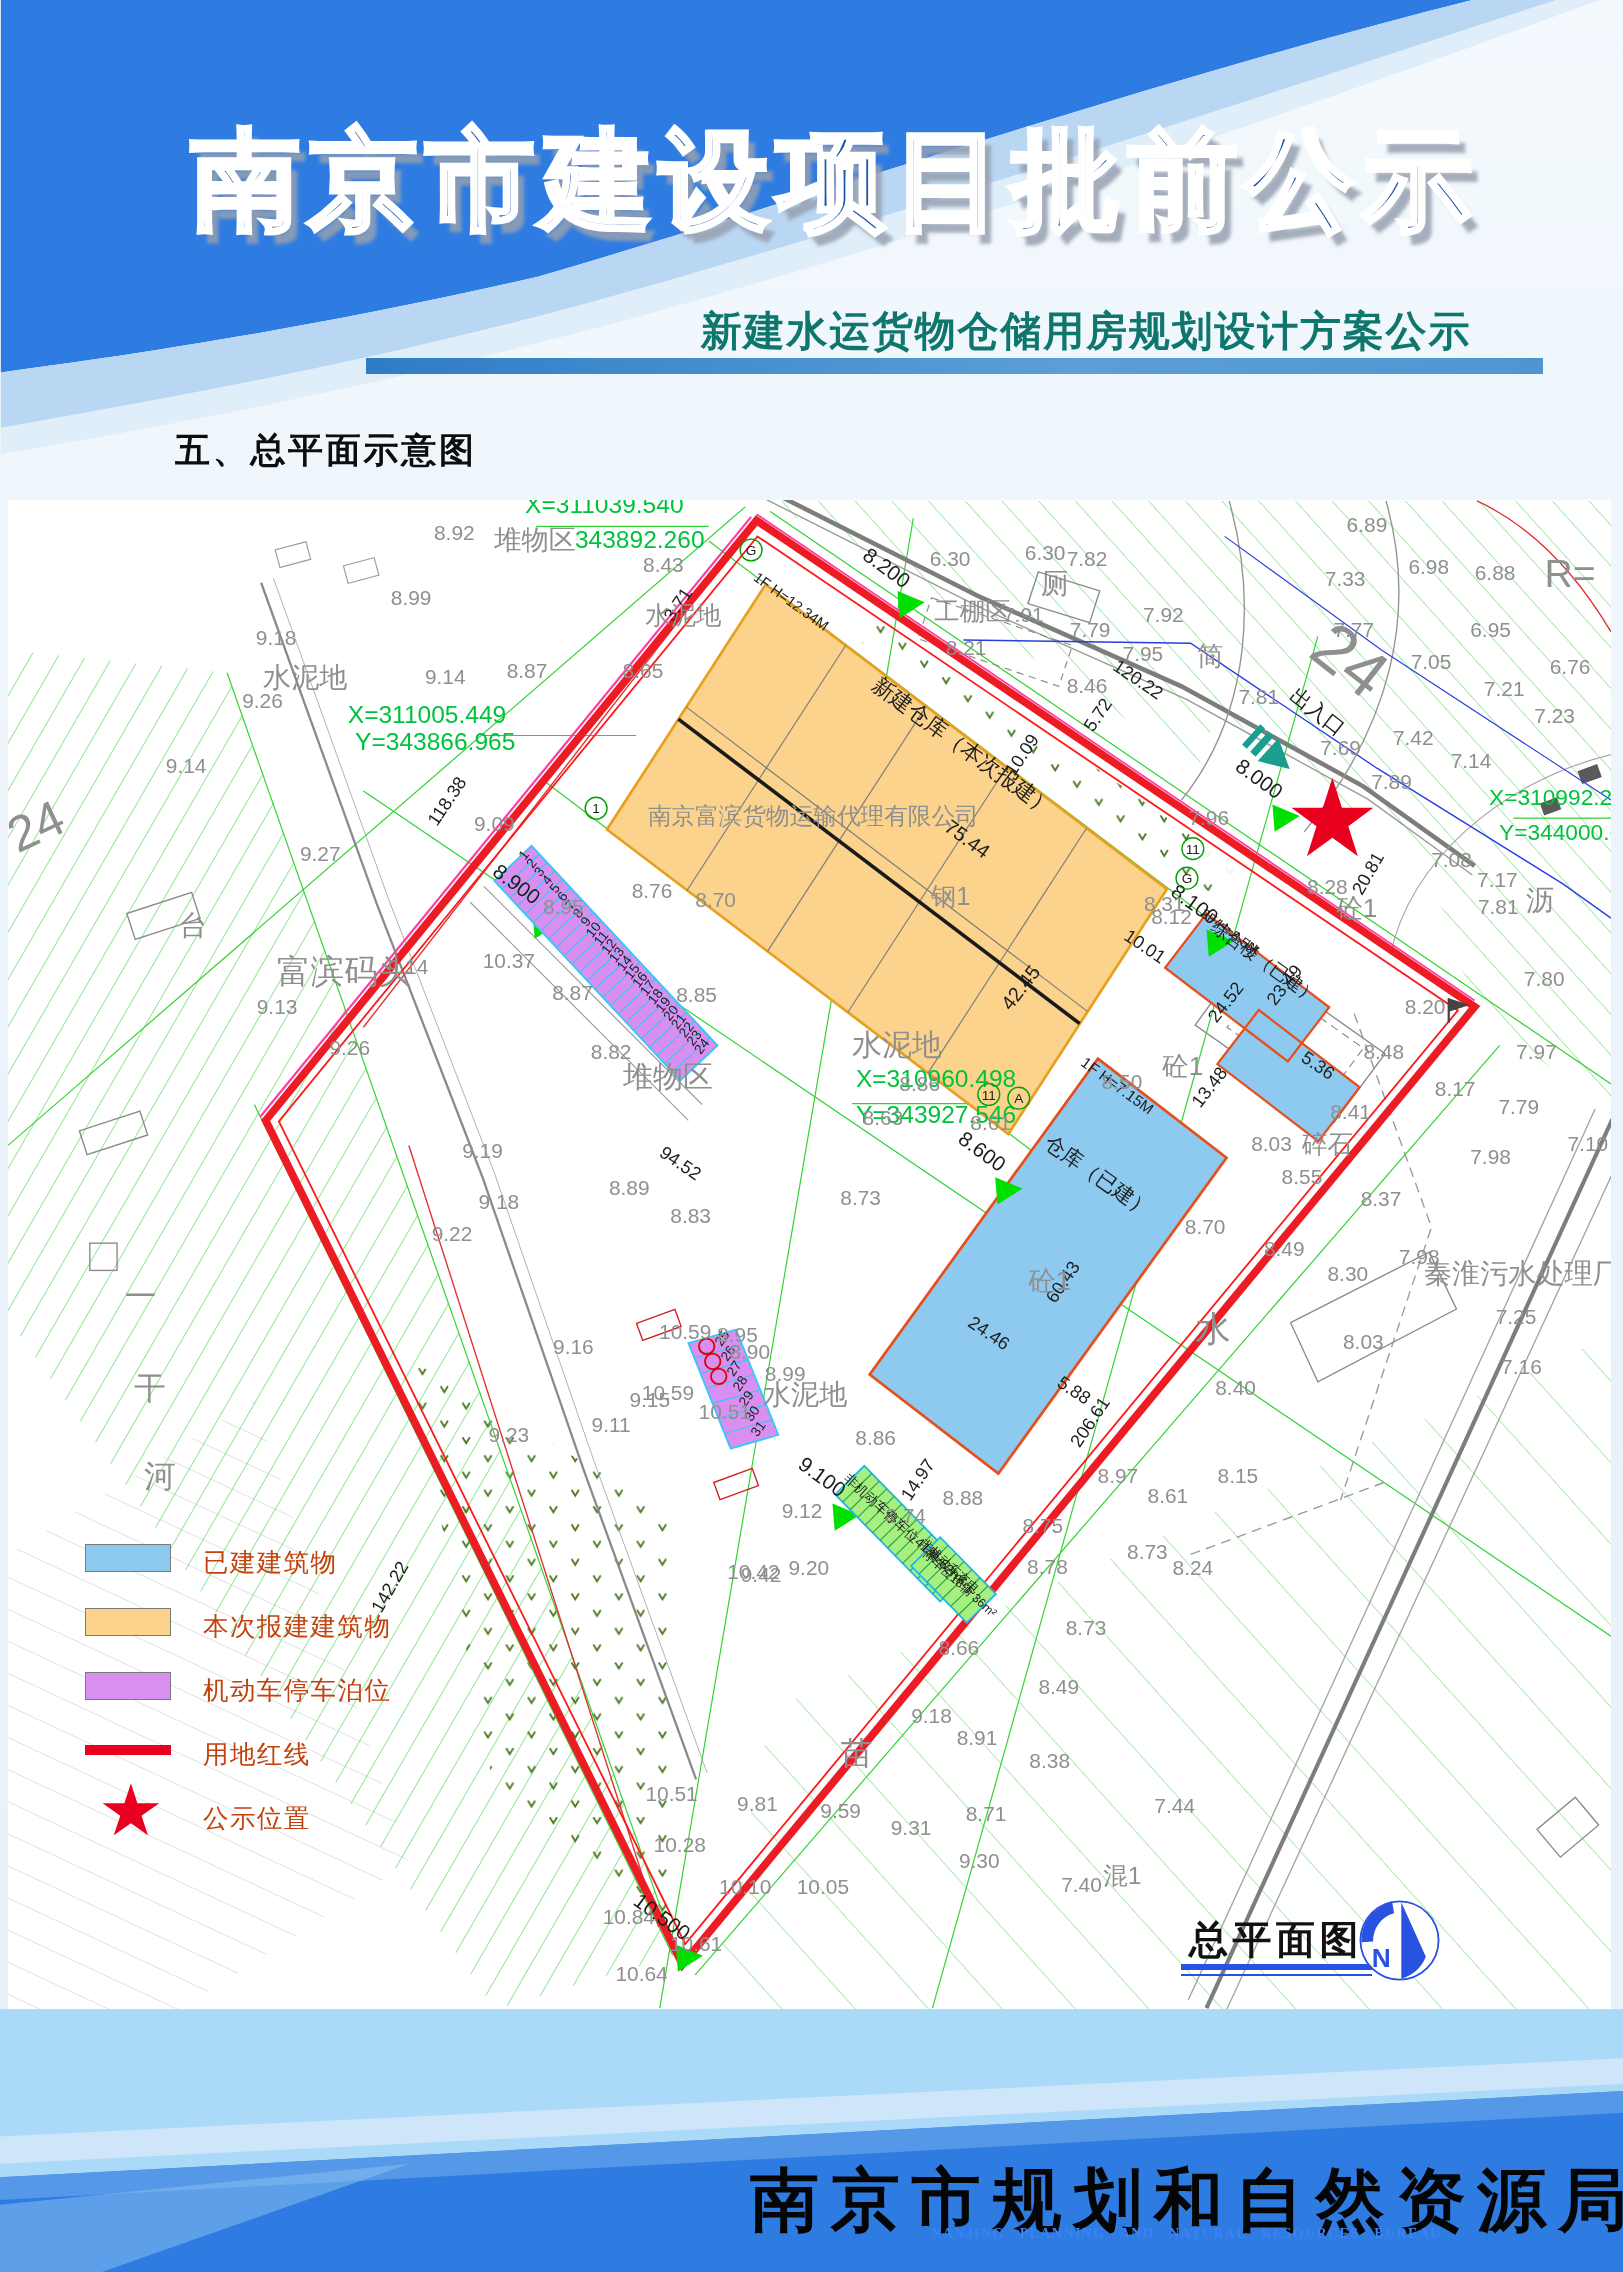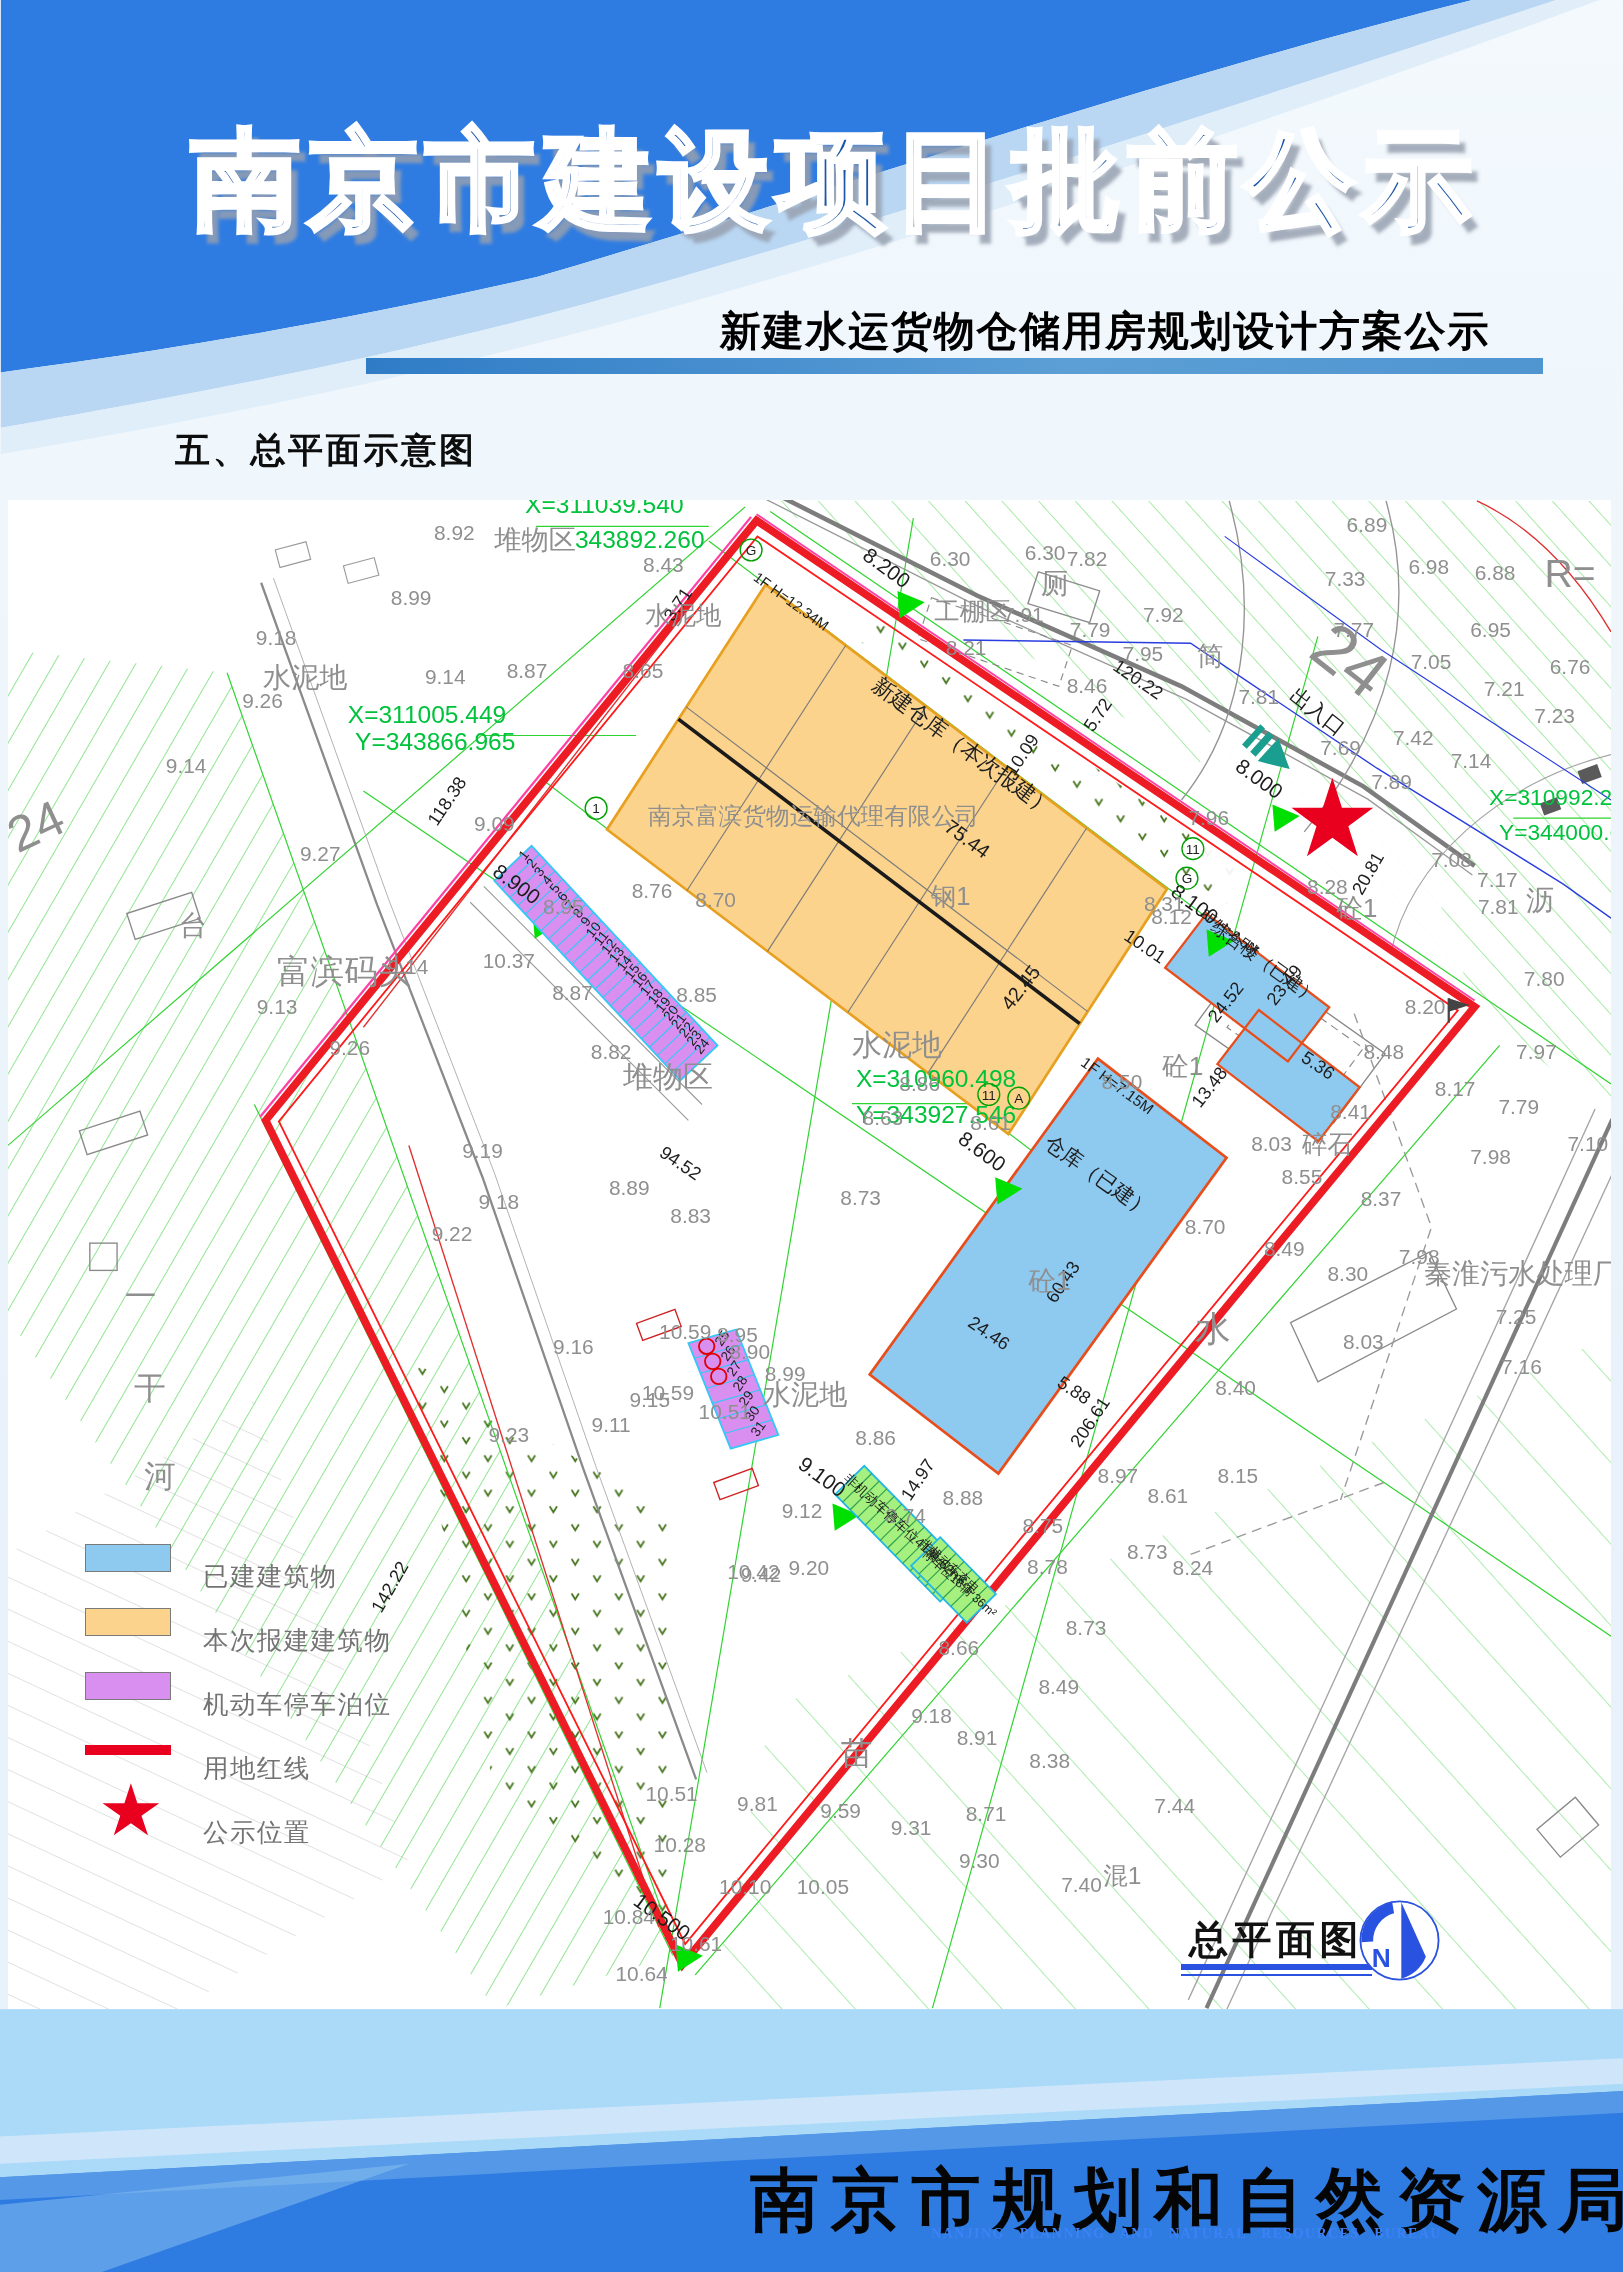--- a/index.html
+++ b/index.html
@@ -12,42 +12,42 @@
   
   #banner-svg{left:0;top:0;}
   #page-title{
     left:191px;top:126px;width:1254px;text-align:center;
     font-size:109px;font-weight:bold;letter-spacing:8.2px;line-height:1;
     color:#1a55a8;-webkit-text-stroke:4.1px #ffffff;
     text-shadow:8.2px 11px 3.6px rgba(150,160,175,.85);
     white-space:nowrap;
   }
   #page-subtitle{
-    left:673px;top:304px;width:864px;text-align:center;
-    font-size:41px;font-weight:bold;color:#000000;letter-spacing:1.8px;white-space:nowrap;
+    left:654px;top:304px;width:864px;text-align:center;
+    font-size:41px;font-weight:bold;color:#0f766e;letter-spacing:1.8px;white-space:nowrap;
   }
   #subtitle-bar{
     left:366px;top:358px;width:1177px;height:16.4px;
     background:linear-gradient(90deg,#2f7cc6,#5c9fd6 60%,#4f95d0);
   }
   #section-title{
     left:175px;top:427px;font-size:35px;font-weight:bold;color:#0d0d0d;letter-spacing:2.7px;
   }
   
   #map-bg{left:8.2px;top:500px;width:1603px;height:1509px;background:#ffffff;}
   #map-svg{left:8.2px;top:500px;}
   #map-svg text{font-family:"Liberation Sans","DejaVu Sans",sans-serif;}
   
   #legend{left:85px;top:1540px;width:409px;}
   .lg-row{position:relative;height:64px;}
   .lg-swatch{position:absolute;left:0;top:3.6px;width:86px;height:28px;border:1.4px solid #7a7a7a;box-sizing:border-box;}
   .lg-line{position:absolute;left:0;top:12.7px;width:86px;height:10px;}
   .lg-star{position:absolute;left:16.4px;top:-12.7px;width:59px;height:57px;
     clip-path:polygon(50% 0%,61% 35%,98% 35%,68% 57%,79% 91%,50% 70%,21% 91%,32% 57%,2% 35%,39% 35%);}
-  .lg-label{position:absolute;left:118px;top:19px;font-size:25.5px;color:#737373;letter-spacing:1.4px;}
+  .lg-label{position:absolute;left:118px;top:5px;font-size:25.5px;color:#c2410c;letter-spacing:1.4px;}
   
   #plan-caption{left:1189px;top:1913px;font-size:39px;font-weight:bold;color:#111;letter-spacing:4.5px;}
   #caption-line1{left:1181px;top:1964px;width:191px;height:5.5px;background:#2a52e0;}
   #caption-line2{left:1181px;top:1974px;width:191px;height:2.3px;background:#2a52e0;}
   #north-svg{left:1345px;top:1886px;}
   
   #footer-svg{left:0;top:2009px;}
   #footer-cn{
     left:750px;top:2155px;width:873px;text-align:left;
     font-family:"Liberation Serif","DejaVu Serif",serif;

